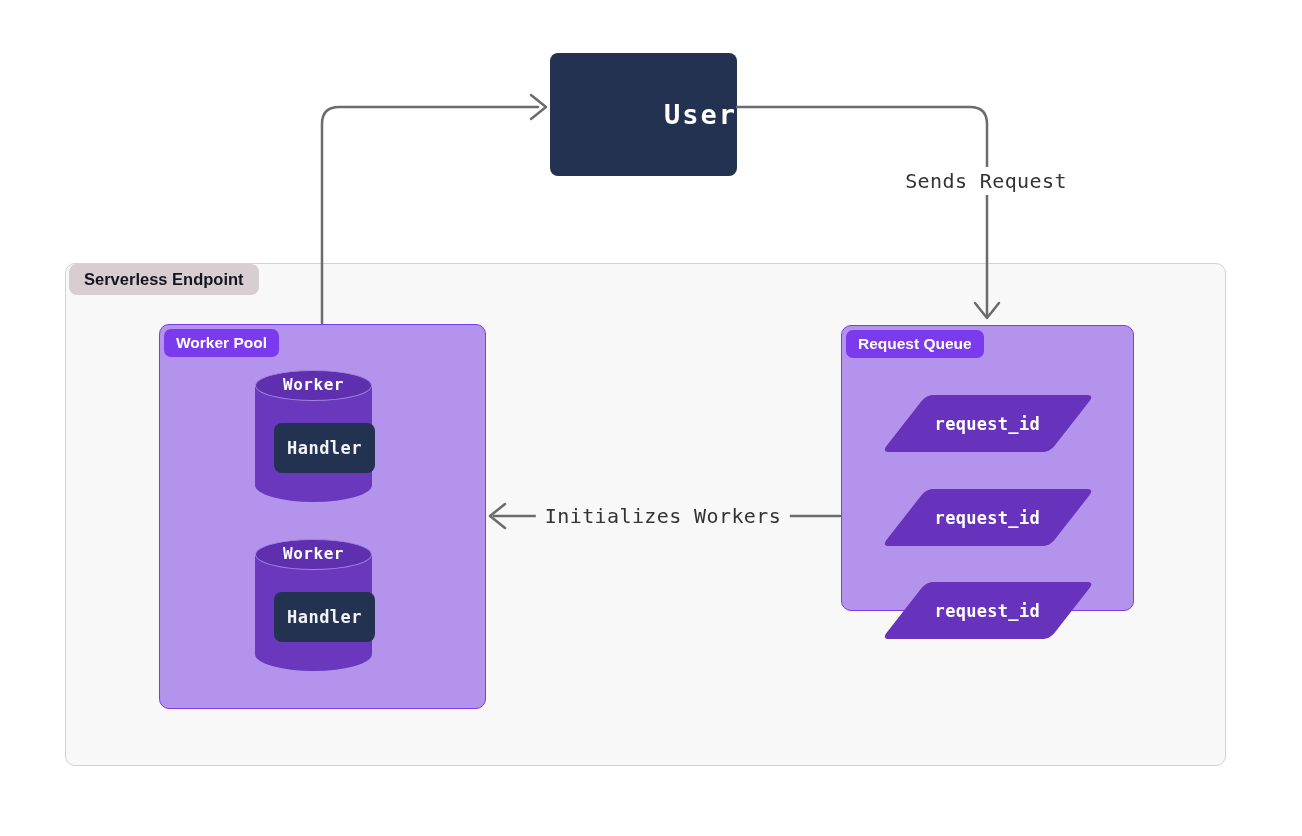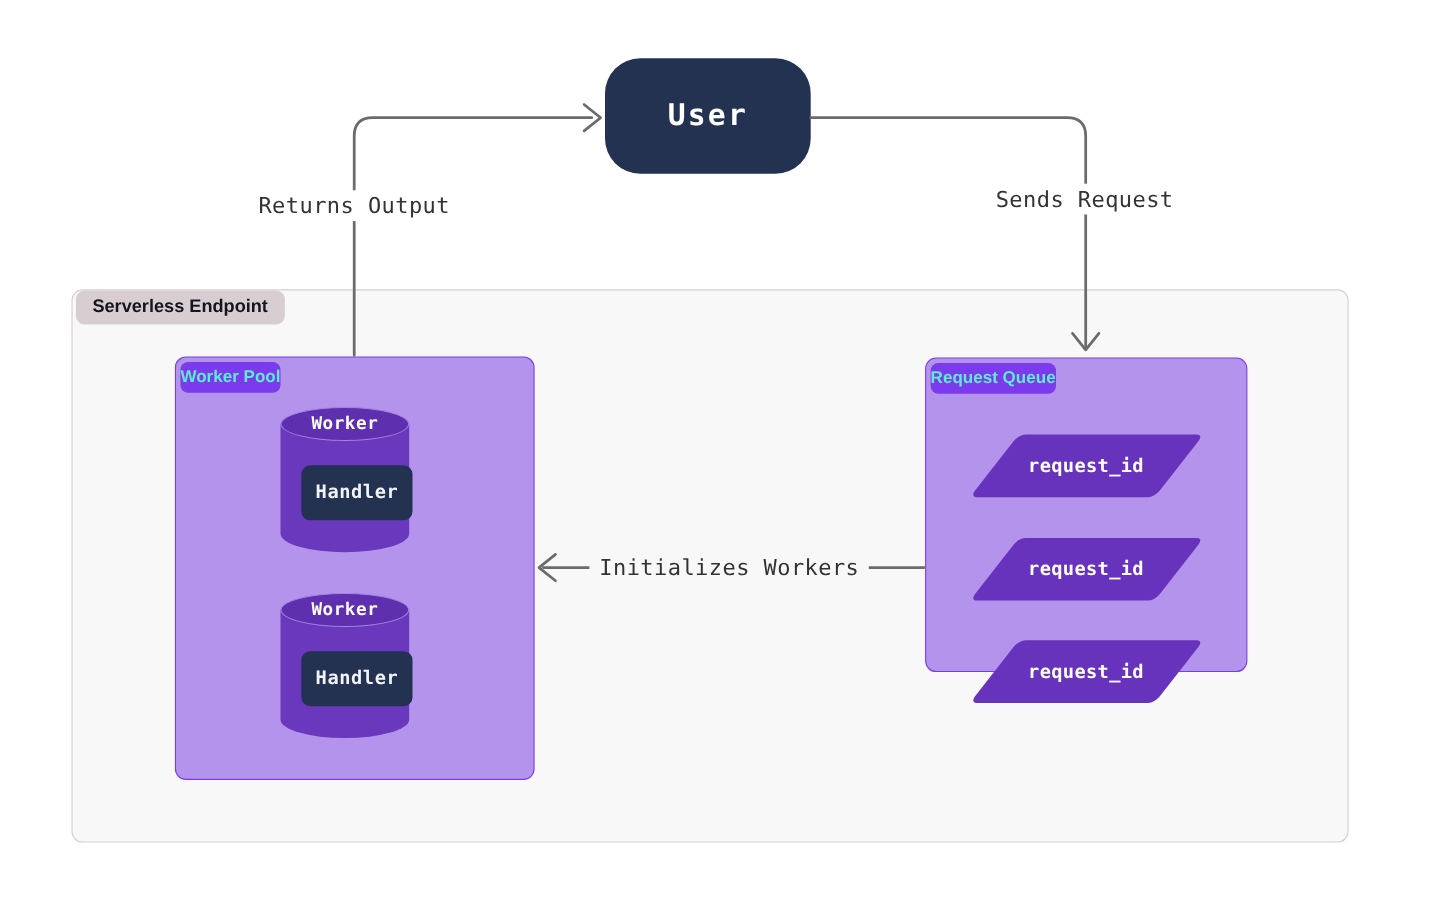--- a/index.html
+++ b/index.html
@@ -7,40 +7,40 @@
     --lavender:#b493ec; --rim:#a281e0; --para:#6733bc; --edge:#6b6b6b; --label:#333333;
     --canvas:#ffffff; --container-bg:#f9f8f9; --container-border:#d9cdd1;
     --tag-bg:#d8ced2; --tag-text:#15151f;
   }
   *{margin:0;padding:0;box-sizing:border-box;}
   html,body{background:var(--canvas);}
   .stage{position:relative;width:1302px;height:836px;background:var(--canvas);overflow:hidden;
          font-family:"DejaVu Sans Mono", monospace;}
 
   
-  .user-node{position:absolute;left:550px;top:53px;width:187px;height:105px;
-    background:var(--navy);border-radius:32px;display:flex;align-items:center;justify-content:center;}
+  .user-node{position:absolute;left:550px;top:53px;width:187px;height:123px;
+    background:var(--navy);border-radius:8px;display:flex;align-items:center;justify-content:flex-end;}
   .user-node span{color:#fff;font-size:27px;font-weight:bold;letter-spacing:2px;}
 
   
   .endpoint{position:absolute;left:65px;top:263px;width:1161px;height:503px;
     background:var(--container-bg);border:1px solid var(--container-border);border-radius:10px;}
   .endpoint-tag{position:absolute;left:3px;top:0px;display:inline-block;
     background:var(--tag-bg);color:var(--tag-text);border-radius:8px;
     font-family:"Liberation Sans", sans-serif;font-weight:bold;font-size:16.5px;
     padding:5px 15px;line-height:21px;}
 
   
   .group-box{position:absolute;background:var(--lavender);
     border:1.5px solid var(--purple-bright);border-radius:10px;}
   .worker-pool{left:93px;top:60px;width:327px;height:385px;}
   .request-queue{left:775px;top:61px;width:293px;height:286px;}
   .group-tag{position:absolute;left:4px;top:4px;display:inline-block;background:var(--purple-bright);
-    color:#5eead4;border-radius:7px;font-family:"Liberation Sans", sans-serif;font-weight:bold;
-    font-size:15.5px;padding:4px 0;line-height:20px;}
+    color:#ffffff;border-radius:7px;font-family:"Liberation Sans", sans-serif;font-weight:bold;
+    font-size:15.5px;padding:4px 12px;line-height:20px;}
 
   
   .cylinder{position:absolute;left:95px;width:117px;height:132px;}
   .cylinder .cyl-body{position:absolute;left:0;right:0;top:15px;bottom:0;background:var(--purple);
     border-radius:0 0 50% 50% / 0 0 17px 17px;}
   .cylinder .cyl-top{position:absolute;left:0;right:0;top:0;height:31px;background:var(--purple-dark);
     border:1.5px solid var(--rim);border-radius:50%;}
   .cylinder .cyl-label{position:absolute;top:5px;width:100%;text-align:center;color:#fff;
     font-size:16px;font-weight:600;letter-spacing:0.5px;}
   .handler{position:absolute;left:19px;top:53px;width:101px;height:50px;background:var(--navy);
@@ -123,17 +123,16 @@
     <g>
       <path d="M 737 107 L 970 107 Q 987 107 987 124 L 987 316"></path>
       <polyline points="975,303 987,318 999,303"></polyline>
     </g>
     <g>
       <path d="M 840 516 L 494 516"></path>
       <polyline points="505,504 490,516 505,528"></polyline>
     </g>
   </svg>
 
-  <div class="edge-label lbl-returns">Returns Output</div>
   <div class="edge-label on-container lbl-init">Initializes Workers</div>
   <div class="edge-label lbl-sends">Sends Request</div>
 
 </div>
 
 </body></html>

